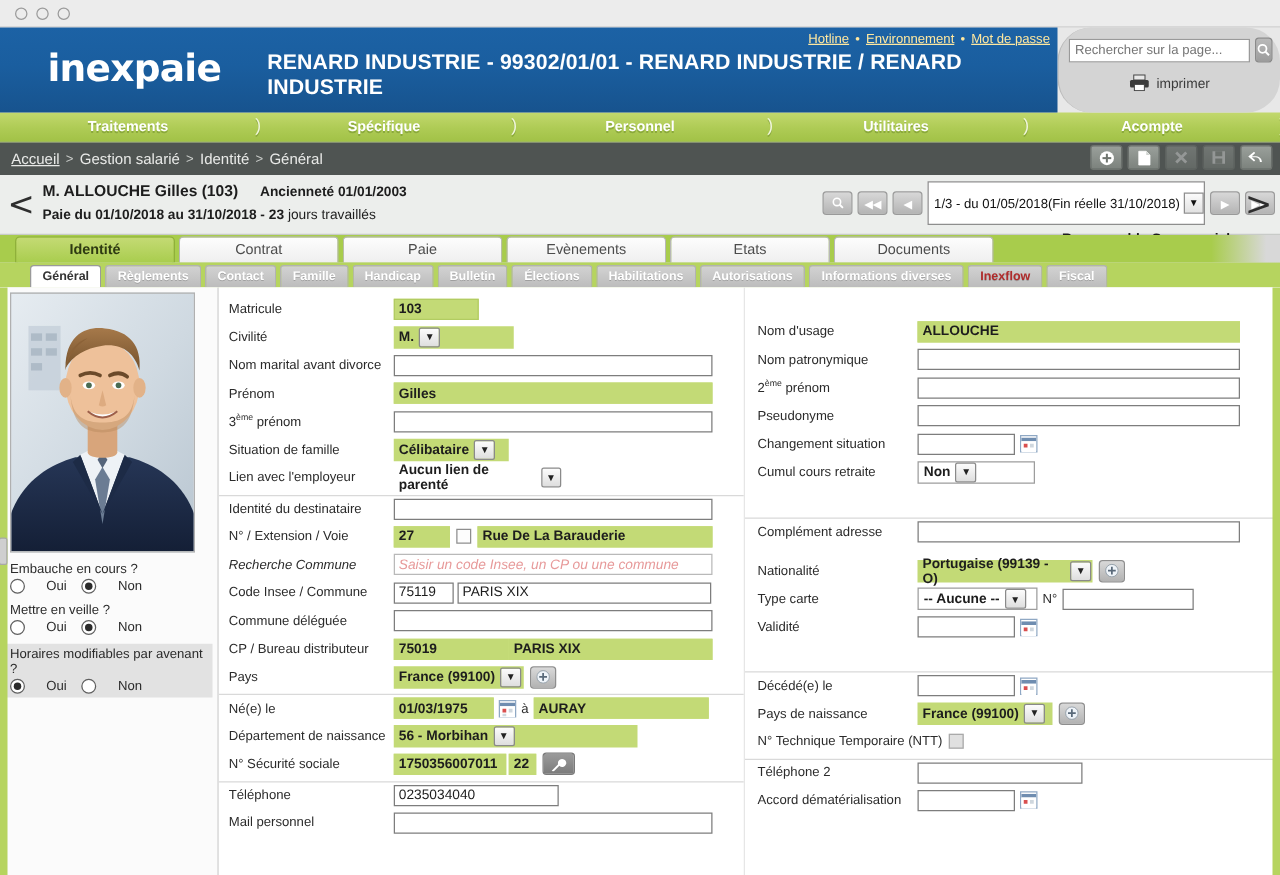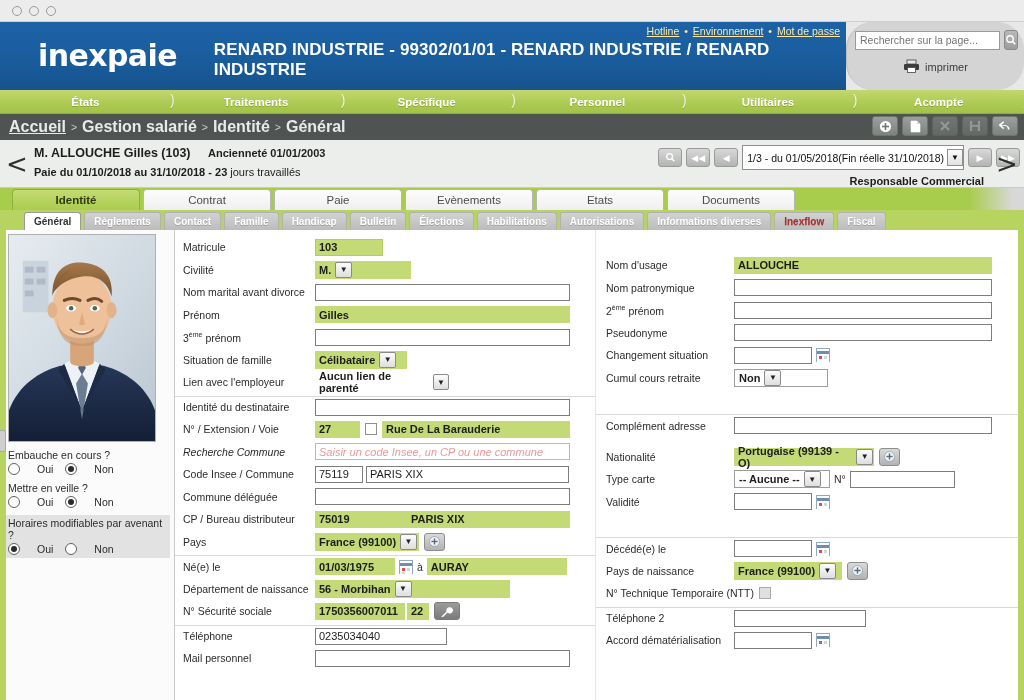--- a/index.html
+++ b/index.html
@@ -105,21 +105,21 @@
     color: #f0f6dc; font-size: 14px; font-weight: normal;
   }
   .mainnav-item:last-child::after { content: ")"; }
 
   
   .crumbbar {
     height: 26px; background: #4f5452;
     display: flex; align-items: center;
     padding-left: 9px; position: relative;
   }
-  .crumb { font-size: 16px; color: #e9eae8; font-weight: bold; }
+  .crumb { font-size: 12px; color: #e9eae8; }
   .crumb.first { text-decoration: underline; cursor: pointer; }
   .crumb-sep { color: #cdd0cd; margin: 0 5px; font-size: 10.5px; }
   .crumb-tools {
     position: absolute; right: 6px; top: 2px;
     display: flex; gap: 4px;
   }
   .tool-btn {
     width: 26px; height: 20px; border-radius: 3px;
     border: 1px solid #6e736f;
     background: linear-gradient(to bottom, #9aa09b, #7c827d);
@@ -150,21 +150,21 @@
   }
   .period-row { display: flex; align-items: center; gap: 4px; }
   .sq-btn {
     height: 19px; min-width: 24px; padding: 0 4px;
     border: 1px solid #9a9a9a; border-radius: 3px;
     background: linear-gradient(to bottom, #d8d8d8, #b4b4b4);
     display: flex; align-items: center; justify-content: center;
     font-size: 9px; color: #fff; cursor: pointer;
   }
   .period-select {
-    height: 25px; border: 1px solid #8e8e8e; background: #fff;
+    height: 35px; border: 1px solid #8e8e8e; background: #fff;
     font-size: 10.5px; color: #111; display: flex; align-items: center;
     padding-left: 4px; cursor: pointer; justify-content: space-between;
   }
   .period-select .caret {
     width: 16px; height: 17px; margin-left: 3px;
     border: 1px solid #8e8e8e;
     background: linear-gradient(to bottom,#fbfbfb,#e2e2e2);
     display: flex; align-items: center; justify-content: center;
     font-size: 8px;
   }
@@ -388,23 +388,20 @@
           <rect x="4" y="1" width="9" height="4" fill="#e8e8e8" stroke="#444" stroke-width="0.8"></rect>
           <rect x="1" y="5" width="15" height="6" rx="1.2" fill="#3c3c3c"></rect>
           <rect x="4.5" y="8.5" width="8" height="5" fill="#fff" stroke="#444" stroke-width="0.8"></rect>
         </svg>
         <span class="print-label">imprimer</span>
       </div>
     </div>
   </div>
 
   <div class="mainnav">
-    <div class="mainnav-item">
-        <span>États</span>
-      </div>
     <div class="mainnav-item">
         <span>Traitements</span>
       </div>
     <div class="mainnav-item">
         <span>Spécifique</span>
       </div>
     <div class="mainnav-item">
         <span>Personnel</span>
       </div>
     <div class="mainnav-item">

